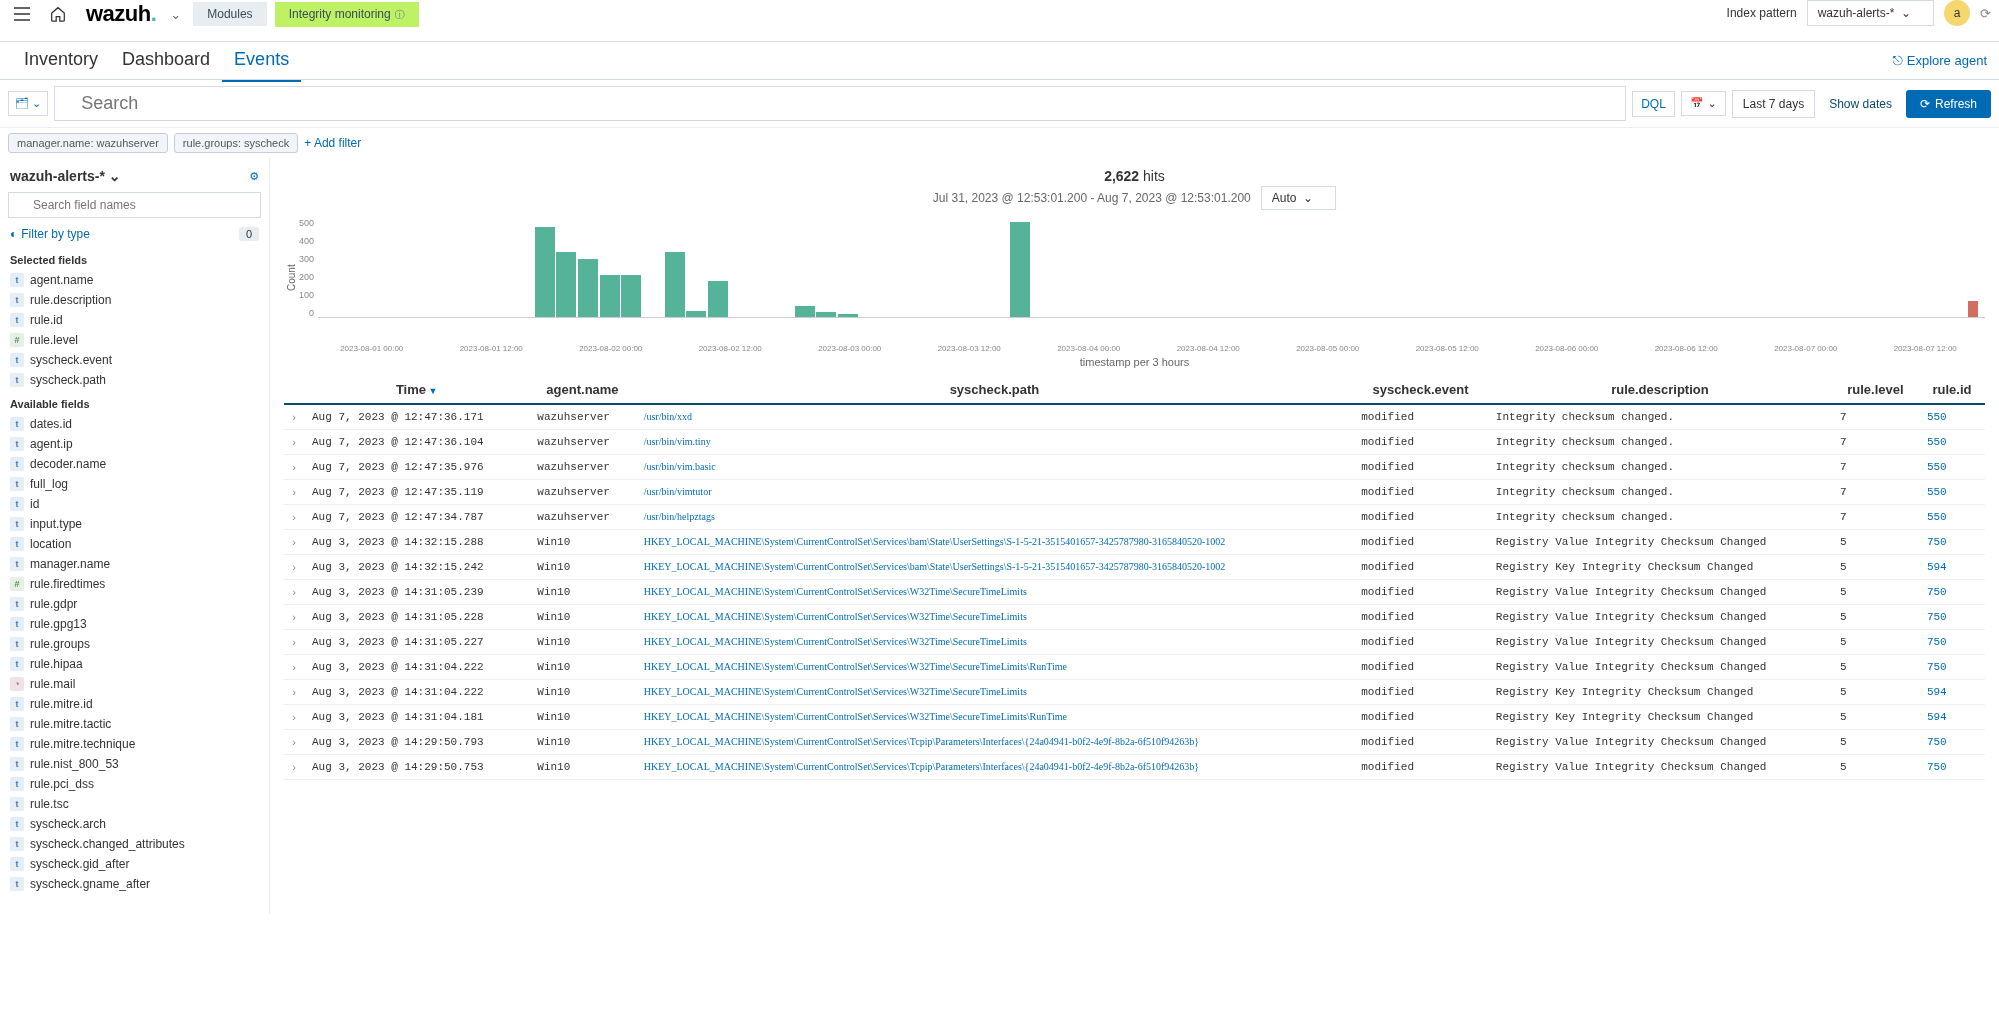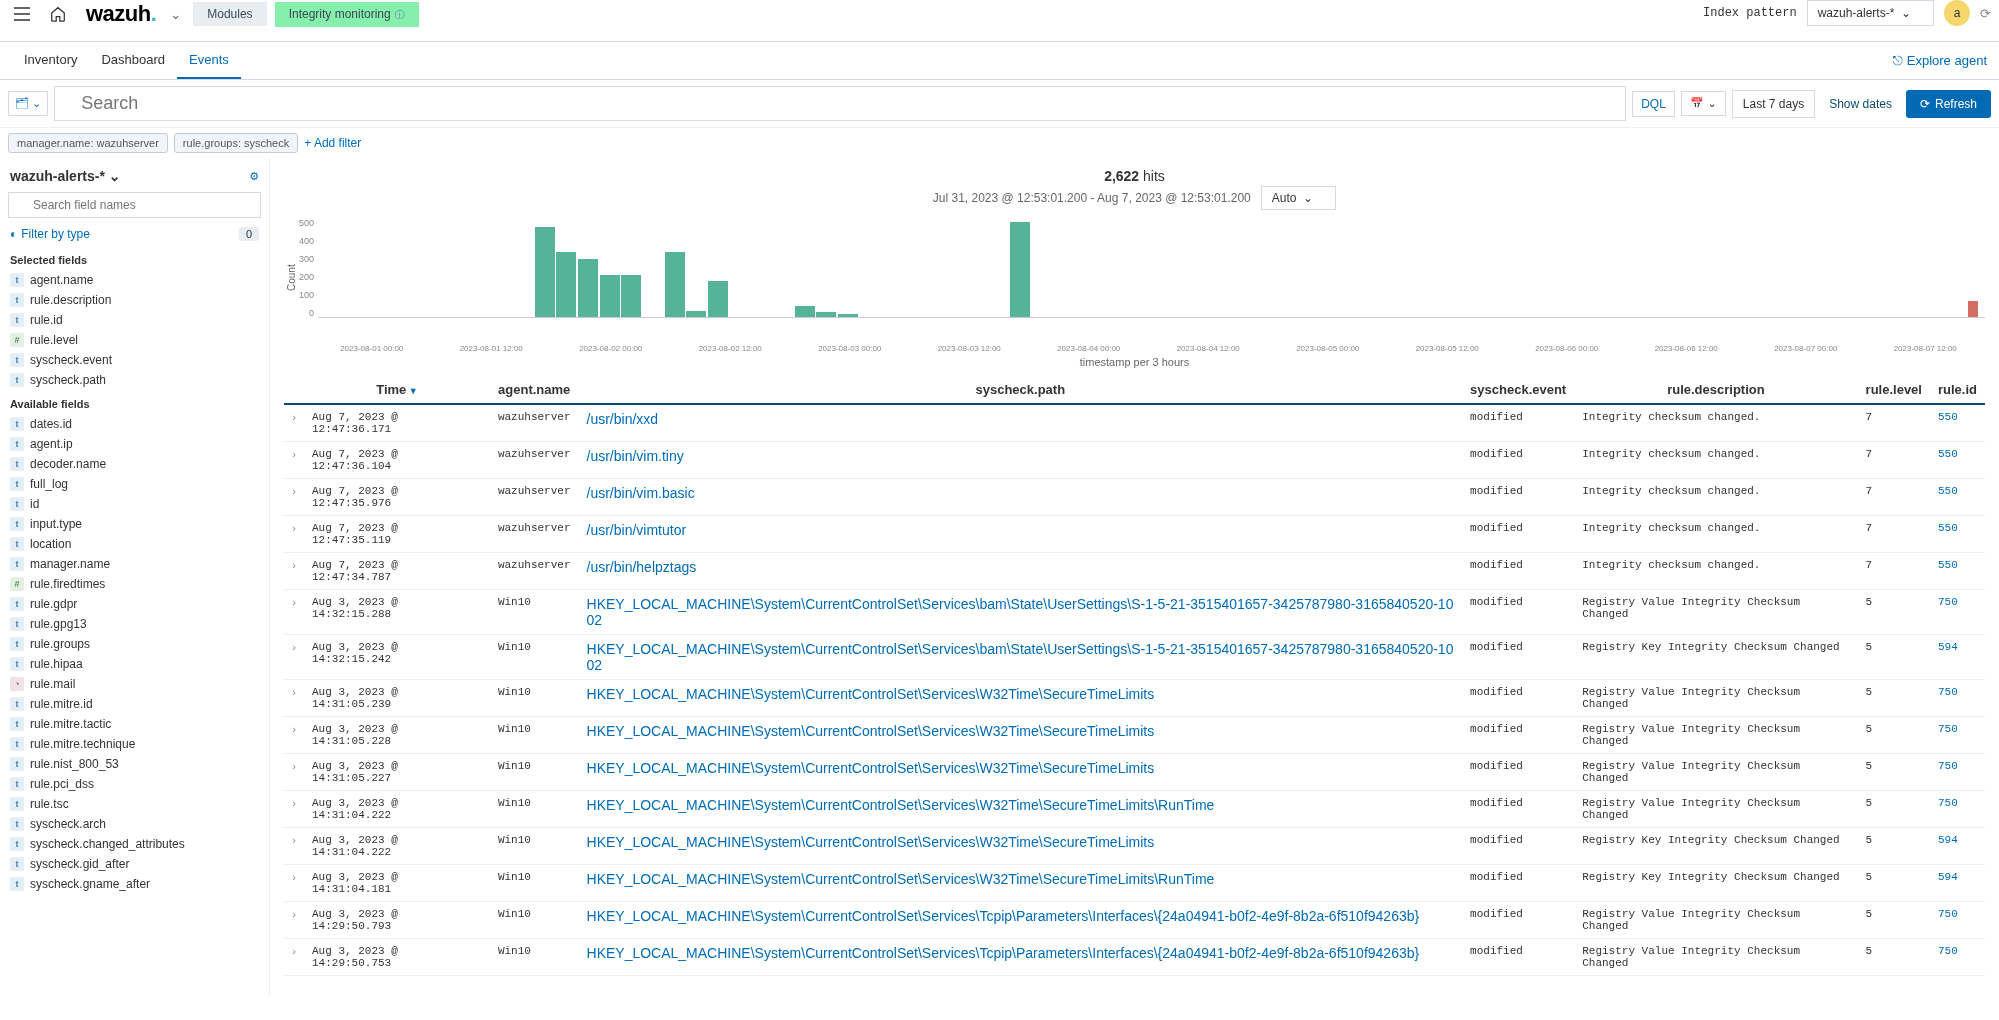--- a/index.html
+++ b/index.html
@@ -4,30 +4,30 @@
 <style>
 * { box-sizing: border-box; margin: 0; padding: 0; }
 body { font-family: -apple-system, BlinkMacSystemFont, "Segoe UI", Helvetica, Arial, sans-serif; font-size: 13px; color: #333; background: #fff; }
 .topbar { display: flex; align-items: flex-start; height: 42px; border-bottom: 1px solid #d3dae6; padding: 0 8px; }
 .topbar-left { display: flex; align-items: center; gap: 8px; }
 .hamburger, .home-btn { width: 28px; height: 28px; display: flex; align-items: center; justify-content: center; cursor: pointer; color: #333; }
 .brand { font-size: 22px; font-weight: 700; color: #000; margin: 0 6px; letter-spacing: -0.5px; }
 .brand-dot { color: #3eb5c0; }
 .chev { color: #666; margin-right: 4px; }
 .crumb { background: #e8edf2; color: #3a4a5a; padding: 5px 14px; font-size: 12px; border-radius: 0; position: relative; }
-.crumb.active { background: #86efac; }
+.crumb.active { background: #bef264; }
 .crumb-info { font-size: 10px; color: #5a7aa0; margin-left: 4px; }
 .topbar-right { margin-left: auto; display: flex; align-items: center; gap: 10px; }
-.ip-label { font-size: 12px; color: #333; font-family: Liberation Mono, monospace; }
+.ip-label { font-size: 12px; color: #333; }
 .ip-select { border: 1px solid #d3dae6; padding: 5px 22px 5px 10px; font-size: 12px; position: relative; }
 .avatar { width: 26px; height: 26px; border-radius: 50%; background: #f5d76e; display: flex; align-items: center; justify-content: center; font-size: 12px; color: #333; }
 .gear { color: #888; cursor: pointer; }
 
 .tabs-row { display: flex; align-items: center; border-bottom: 1px solid #d3dae6; padding: 0 12px; height: 38px; }
-.tab { padding: 10px 12px; font-size: 13px; color: #333; cursor: pointer; }
+.tab { padding: 10px 12px; font-size: 18px; color: #333; cursor: pointer; }
 .tab.active { color: #006bb4; border-bottom: 2px solid #006bb4; }
 .explore-agent { margin-left: auto; color: #006bb4; font-size: 13px; display: flex; align-items: center; gap: 4px; }
 
 .search-row { display: flex; align-items: center; padding: 6px 8px; gap: 6px; border-bottom: 1px solid #eceff3; }
 .search-opts { border: 1px solid #d3dae6; padding: 5px 6px; display: flex; align-items: center; gap: 3px; font-size: 11px; color: #006bb4; }
 .search-input { flex: 1; border: 1px solid #d3dae6; padding: 6px 26px; font-size: 18px; color: #888; }
 .dql { color: #006bb4; font-size: 12px; padding: 5px 8px; border: 1px solid #d3dae6; }
 .date-sel { border: 1px solid #d3dae6; padding: 5px 8px; display: flex; align-items: center; gap: 4px; font-size: 11px; }
 .date-range { border: 1px solid #d3dae6; padding: 6px 10px; font-size: 12px; }
 .show-dates { color: #0c4a6e; font-size: 12px; padding: 6px 8px; }
@@ -70,21 +70,21 @@
 .bar.red { background: #d36d64; width: 0.6%; }
 .x-axis { display: flex; font-size: 8px; color: #888; padding-left: 28px; }
 .x-tick { flex: 1; text-align: center; white-space: nowrap; }
 .x-label { text-align: center; font-size: 11px; color: #666; margin-top: 3px; }
 
 .data-table { width: 100%; border-collapse: collapse; margin-top: 8px; }
 .data-table th { text-align: center; font-size: 13px; font-weight: 700; padding: 6px 8px; border-bottom: 2px solid #0c4a6e; white-space: nowrap; }
 .data-table th.sorted::after { content: " ▼"; color: #006bb4; font-size: 9px; }
 .data-table td { font-size: 11px; padding: 6px 8px; border-bottom: 1px solid #eceff3; vertical-align: top; }
 .data-table td.mono { font-family: "Courier New", monospace; font-size: 11px; }
-.data-table td.link { color: #006bb4; font-family: Liberation Sans, sans-serif; font-size: 14px; word-break: break-all; }
+.data-table td.link { color: #006bb4; font-family: Liberation Serif, serif; font-size: 10px; word-break: break-all; }
 .data-table td.idlink { color: #006bb4; }
 .expand-cell { width: 20px; color: #888; cursor: pointer; text-align: center; }
 svg { display: block; }
 </style>
 </head>
 <body>
 
 <div class="topbar">
   <div class="topbar-left">
     <div class="hamburger">

